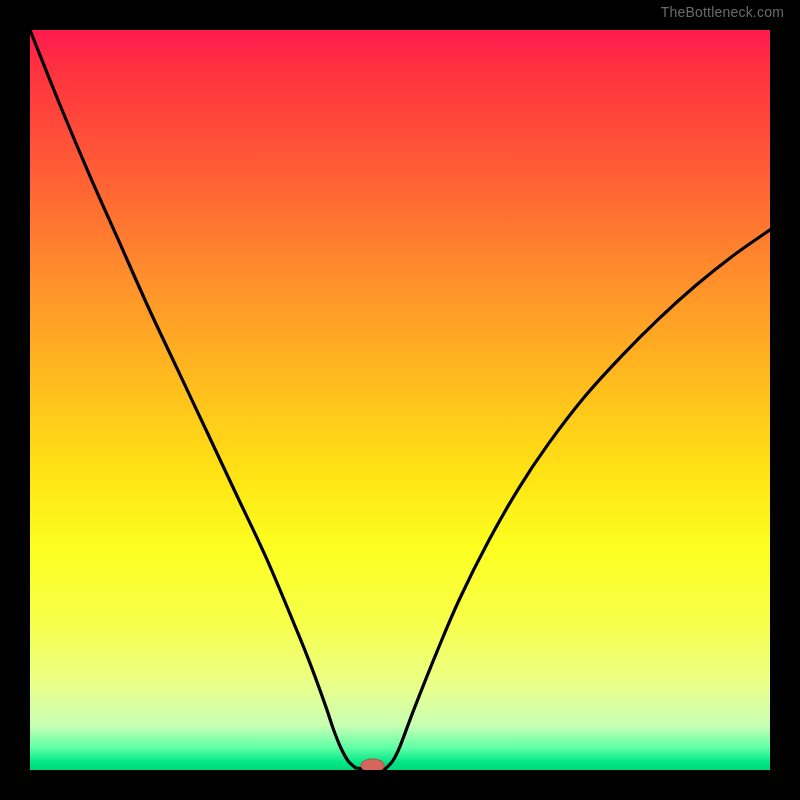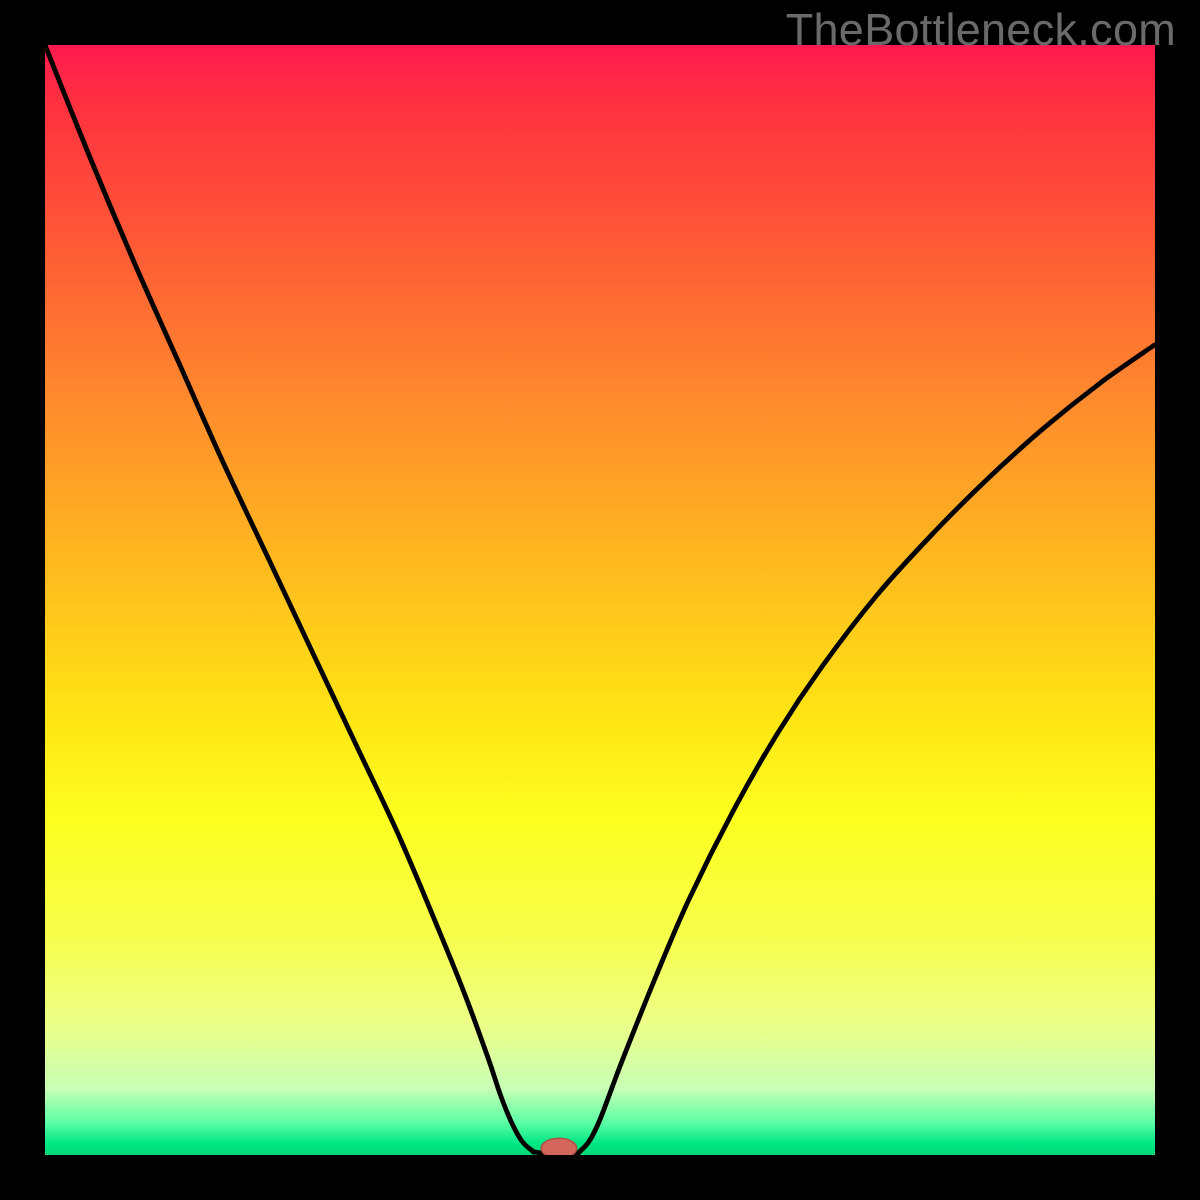--- a/index.html
+++ b/index.html
@@ -45,21 +45,21 @@
       #5fffa6 97%,
       #00e684 99%,
       #00d878 100%
     );
   }
   .watermark {
     position: absolute;
     top: 4px;
     right: 16px;
     color: #6a6a6a;
-    font-size: 30px;
+    font-size: 14px;
     font-weight: 500;
     letter-spacing: 0.2px;
     user-select: none;
   }
   svg.curve {
     position: absolute;
     left: 0; top: 0;
     width: 740px;
     height: 740px;
     overflow: visible;

